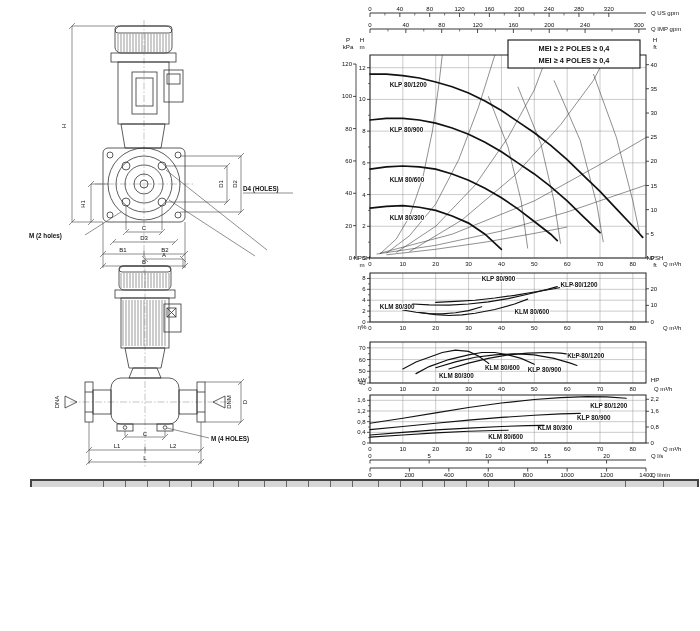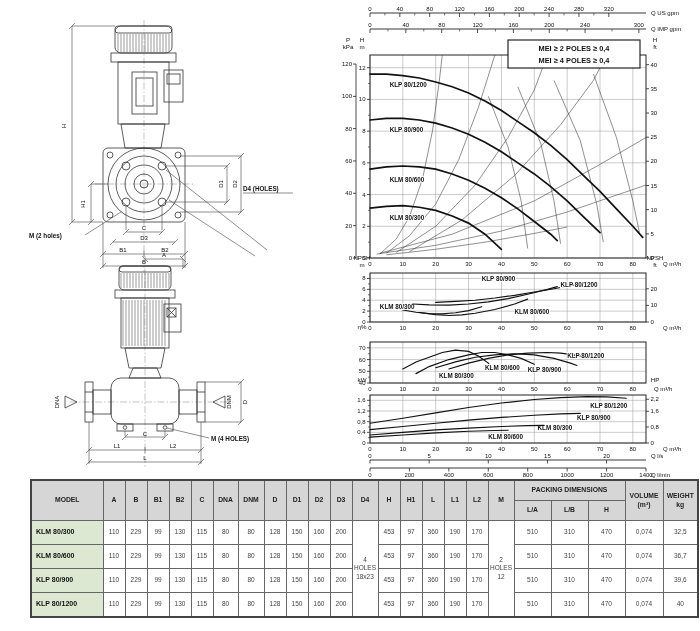--- a/index.html
+++ b/index.html
@@ -1,16 +1,16 @@
 <!DOCTYPE html>
 <html><head>
 <meta charset="utf-8">
 <style>
   html,body{margin:0;padding:0;background:#fff;}
-  #page{position:relative;width:700px;height:631px;background:#fff;overflow:hidden;
+  #page{position:relative;width:700px;height:487px;background:#fff;overflow:hidden;
         font-family:"Liberation Sans",sans-serif;}
   svg{font-family:"Liberation Sans",sans-serif;}
   #drawings-svg{position:absolute;left:15px;top:10px;}
   #charts-svg{position:absolute;left:340px;top:0;}
   .draw rect,.draw path,.draw circle,.draw polygon{stroke:#333;stroke-width:0.8;fill:none;}
   .fillgrey{fill:#d9d9d9;} .filllight{fill:#efefef;} .fillwhite{fill:#fff;} .fillpale{fill:#f4f4f4;}
   .filldark{fill:#666;stroke:none;}
   .cl{stroke:#888;stroke-width:0.5;stroke-dasharray:7 2 1.5 2;fill:none;}
   .hatchline{stroke:#555;stroke-width:0.6;}
   .dims path,.dims line{stroke:#444;stroke-width:0.6;fill:none;}

